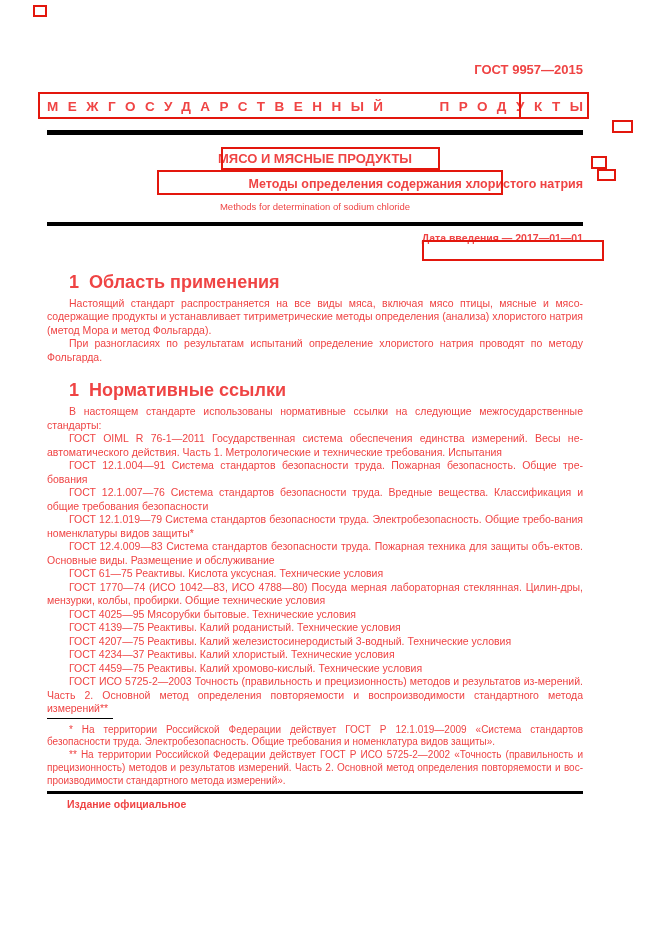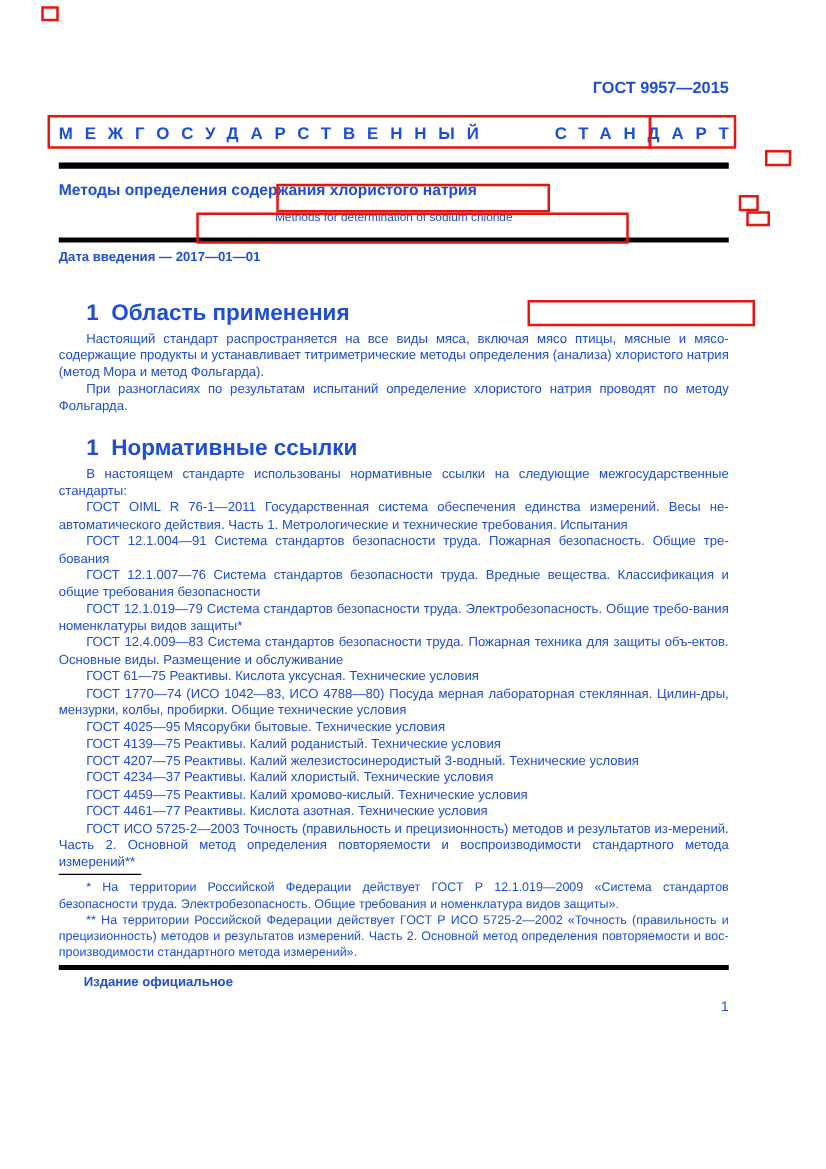--- a/index.html
+++ b/index.html
@@ -1,41 +1,41 @@
 <!DOCTYPE html>
 <html><head>
 <meta charset="utf-8">
 <style>
   html,body { margin:0; padding:0; background:#ffffff; }
   .page {
     position:relative;
     width:661px; height:816px;
     background:#ffffff;
     font-family:"Liberation Sans","DejaVu Sans",sans-serif;
-    color:#1d4ed8;
+    color:#ef4444;
     overflow:hidden;
   }
   .content { position:absolute; left:47px; top:0; width:536px; }
   p { margin:0; }
 
   .doc-number { margin-top:62px; font-size:13px; line-height:15px; font-weight:bold; text-align:right; }
 
   .std-type { margin-top:21px; display:flex; justify-content:space-between; font-size:13.5px; line-height:17px; font-weight:bold; }
   .std-type span { letter-spacing:9.5px; margin-right:-9.5px; white-space:nowrap; }
 
   .rule { background:#000; }
   .rule1 { margin-top:15px; height:4.5px; }
   .rule2 { margin-top:9px; height:4px; }
   .rule3 { margin-top:2.5px; height:3.5px; }
 
   .title-ru   { margin-top:16px; font-size:13px;   line-height:16px; font-weight:bold; text-align:center; }
-  .subtitle-ru{ margin-top:9px;  font-size:12.5px; line-height:16px; font-weight:bold; text-align:left; }
+  .subtitle-ru{ margin-top:9px;  font-size:12.5px; line-height:16px; font-weight:bold; text-align:right; }
   .title-en   { margin-top:9px;  font-size:9.5px;  line-height:12.5px; text-align:center; }
 
-  .date { margin-top:5px; font-size:10.5px; line-height:14px; font-weight:bold; }
+  .date { margin-top:5px; font-size:10.5px; line-height:14px; font-weight:bold; text-align:right; }
 
   .sec-h { font-size:18px; line-height:16.5px; font-weight:bold; padding-left:22px; white-space:pre-wrap; }
   .sec-h.s1 { margin-top:29px; }
   .sec-h.s2 { margin-top:17.5px; }
 
   .body { font-size:10.5px; line-height:13.5px; text-align:justify; text-indent:22px; }
   .p1 { margin-top:6px; }
   .intro { margin-top:7px; }
 
   .fn-rule { margin-top:2px; width:66px; border-top:1.5px solid #000; }
@@ -71,25 +71,26 @@
   <div class="anno a7"></div>
   <div class="anno a8"></div>
   <div class="anno a9"></div>
 
   <div class="content">
 
     <div class="doc-number">ГОСТ 9957—2015</div>
 
     <div class="std-type">
       <span>МЕЖГОСУДАРСТВЕННЫЙ</span>
-      <span>СТАНДАРТ</span>
+      <span>ПРОДУКТЫ</span>
     </div>
 
     <div class="rule rule1"></div>
 
+    <div class="title-ru">МЯСО И МЯСНЫЕ ПРОДУКТЫ</div>
     <div class="subtitle-ru">Методы определения содержания хлористого натрия</div>
 
     <div class="title-en">
       <div>Methods for determination of sodium chloride</div>
     </div>
 
     <div class="rule rule2"></div>
 
     <div class="date">Дата введения — 2017—01—01</div>
 
@@ -105,21 +106,20 @@
     <p class="body">ГОСТ 12.1.007—76 Система стандартов безопасности труда. Вредные вещества. Классификация и общие требования безопасности</p>
     <p class="body">ГОСТ 12.1.019—79 Система стандартов безопасности труда. Электробезопасность. Общие требо-вания номенклатуры видов защиты*</p>
     <p class="body">ГОСТ 12.4.009—83 Система стандартов безопасности труда. Пожарная техника для защиты объ-ектов. Основные виды. Размещение и обслуживание</p>
     <p class="body">ГОСТ 61—75 Реактивы. Кислота уксусная. Технические условия</p>
     <p class="body">ГОСТ 1770—74 (ИСО 1042—83, ИСО 4788—80) Посуда мерная лабораторная стеклянная. Цилин-дры, мензурки, колбы, пробирки. Общие технические условия</p>
     <p class="body">ГОСТ 4025—95 Мясорубки бытовые. Технические условия</p>
     <p class="body">ГОСТ 4139—75 Реактивы. Калий роданистый. Технические условия</p>
     <p class="body">ГОСТ 4207—75 Реактивы. Калий железистосинеродистый 3-водный. Технические условия</p>
     <p class="body">ГОСТ 4234—37 Реактивы. Калий хлористый. Технические условия</p>
     <p class="body">ГОСТ 4459—75 Реактивы. Калий хромово-кислый. Технические условия</p>
-    <p class="body">ГОСТ 4461—77 Реактивы. Кислота азотная. Технические условия</p>
     <p class="body">ГОСТ ИСО 5725-2—2003 Точность (правильность и прецизионность) методов и результатов из-мерений. Часть 2. Основной метод определения повторяемости и воспроизводимости стандартного метода измерений**</p>
 
     <div class="fn-rule"></div>
     <p class="fn first">* На территории Российской Федерации действует ГОСТ Р 12.1.019—2009 «Система стандартов безопасности труда. Электробезопасность. Общие требования и номенклатура видов защиты».</p>
     <p class="fn">** На территории Российской Федерации действует ГОСТ Р ИСО 5725-2—2002 «Точность (правильность и прецизионность) методов и результатов измерений. Часть 2. Основной метод определения повторяемости и вос-производимости стандартного метода измерений».</p>
 
     <div class="rule rule3"></div>
 
     <div class="edition">Издание официальное</div>
     <div class="pagenum">1</div>

